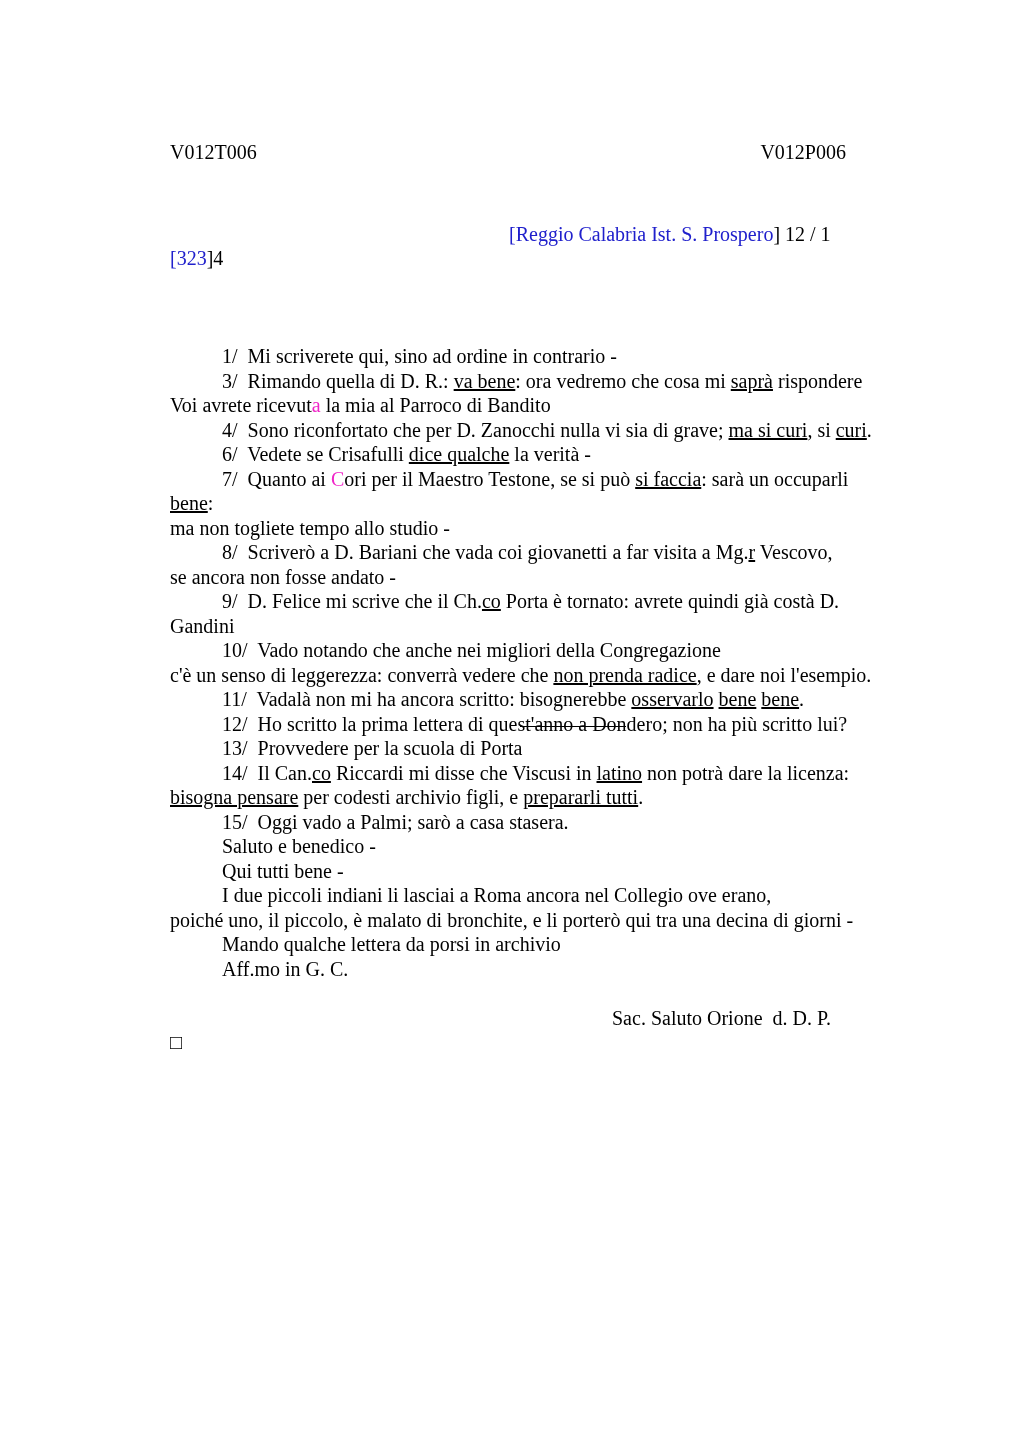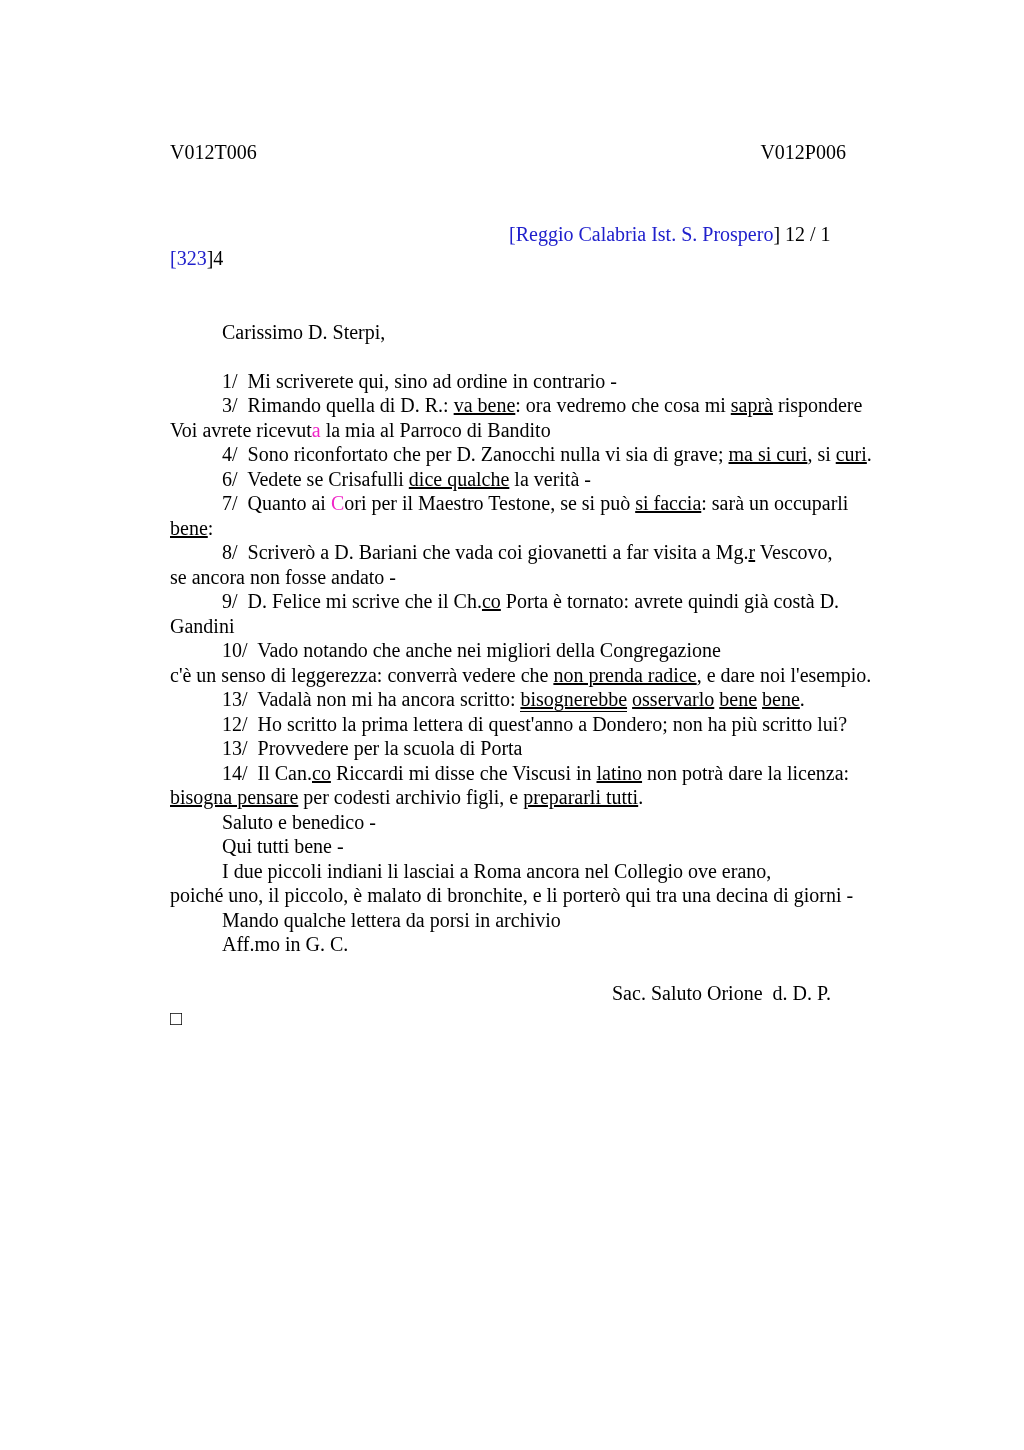--- a/index.html
+++ b/index.html
@@ -31,58 +31,59 @@
     white-space:pre;
     line-height:24.5px;
     min-height:24.5px;
   }
   .indent{padding-left:52px;}
   .prov{padding-left:339px;}
   .sig{padding-left:442px;}
   .c-blue{color:var(--link-blue,#2020cc);}
   .c-magenta{color:var(--magenta,#f025c8);}
   .u1{text-decoration:underline;}
-  .u2{text-decoration:underline;border-bottom:1px solid currentColor;padding-bottom:1px;}
+  .u2{border-bottom:1px solid currentColor;padding-bottom:16px;}
 </style>
 </head>
 <body>
 
 <div class="page">
   <div class="content">
     <div class="header-row">
       <span>V012T006</span>
       <span>V012P006</span>
     </div>
     <div>
         <div class="line"></div>
         <div class="line"></div>
         <div class="line prov"><span class="c-blue">[Reggio Calabria Ist. S. Prospero</span><span>] 12 / 1</span></div>
         <div class="line"><span class="c-blue">[323</span><span>]4</span></div>
         <div class="line"></div>
         <div class="line"></div>
-        <div class="line indent"><span>Carissimo D. Sterpi,</span></div>
         <div class="line"></div>
         <div class="line indent"><span>1/  Mi scriverete qui, sino ad ordine in contrario -</span></div>
         <div class="line indent"><span>3/  Rimando quella di D. R.: </span><span class="u1">va bene</span><span>: ora vedremo che cosa mi </span><span class="u1">saprà</span><span> rispondere</span></div>
         <div class="line"><span>Voi avrete ricevut</span><span class="c-magenta">a</span><span> la mia al Parroco di Bandito</span></div>
         <div class="line indent"><span>4/  Sono riconfortato che per D. Zanocchi nulla vi sia di grave; </span><span class="u1">ma si curi</span><span>, si </span><span class="u1">curi</span><span>.</span></div>
         <div class="line indent"><span>6/  Vedete se Crisafulli </span><span class="u1">dice qualche</span><span> la verità -</span></div>
         <div class="line indent"><span>7/  Quanto ai </span><span class="c-magenta">C</span><span>ori per il Maestro Testone, se si può </span><span class="u1">si faccia</span><span>: sarà un occuparli</span></div>
         <div class="line"><span class="u1">bene</span><span>:</span></div>
+        <div class="line"><span>ma non togliete tempo allo studio -</span></div>
         <div class="line indent"><span>8/  Scriverò a D. Bariani che vada coi giovanetti a far visita a Mg.</span><span class="u1">r</span><span> Vescovo,</span></div>
         <div class="line"><span>se ancora non fosse andato -</span></div>
         <div class="line indent"><span>9/  D. Felice mi scrive che il Ch.</span><span class="u1">co</span><span> Porta è tornato: avrete quindi già costà D.</span></div>
         <div class="line"><span>Gandini</span></div>
         <div class="line indent"><span>10/  Vado notando che anche nei migliori della Congregazione</span></div>
         <div class="line"><span>c'è un senso di leggerezza: converrà vedere che </span><span class="u1">non prenda radice</span><span>, e dare noi l'esempio.</span></div>
-        <div class="line indent"><span>13/  Vadalà non mi ha ancora scritto: </span><span class="u2">bisognerebbe</span><span> </span><span class="u1">osservarlo</span><span> </span><span class="u1">bene</span><span> </span><span class="u1">bene</span><span>.</span></div>
+        <div class="line indent"><span>11/  Vadalà non mi ha ancora scritto: </span><span class="u2">bisognerebbe</span><span> </span><span class="u1">osservarlo</span><span> </span><span class="u1">bene</span><span> </span><span class="u1">bene</span><span>.</span></div>
         <div class="line indent"><span>12/  Ho scritto la prima lettera di quest'anno a Dondero; non ha più scritto lui?</span></div>
         <div class="line indent"><span>13/  Provvedere per la scuola di Porta</span></div>
         <div class="line indent"><span>14/  Il Can.</span><span class="u1">co</span><span> Riccardi mi disse che Viscusi in </span><span class="u1">latino</span><span> non potrà dare la licenza:</span></div>
         <div class="line"><span class="u1">bisogna pensare</span><span> per codesti archivio figli, e </span><span class="u1">prepararli tutti</span><span>.</span></div>
+        <div class="line indent"><span>15/  Oggi vado a Palmi; sarò a casa stasera.</span></div>
         <div class="line indent"><span>Saluto e benedico -</span></div>
         <div class="line indent"><span>Qui tutti bene -</span></div>
         <div class="line indent"><span>I due piccoli indiani li lasciai a Roma ancora nel Collegio ove erano,</span></div>
         <div class="line"><span>poiché uno, il piccolo, è malato di bronchite, e li porterò qui tra una decina di giorni -</span></div>
         <div class="line indent"><span>Mando qualche lettera da porsi in archivio</span></div>
         <div class="line indent"><span>Aff.mo in G. C.</span></div>
         <div class="line"></div>
         <div class="line sig"><span>Sac. Saluto Orione  d. D. P.</span></div>
         <div class="line"><span>□</span></div>
       </div>

